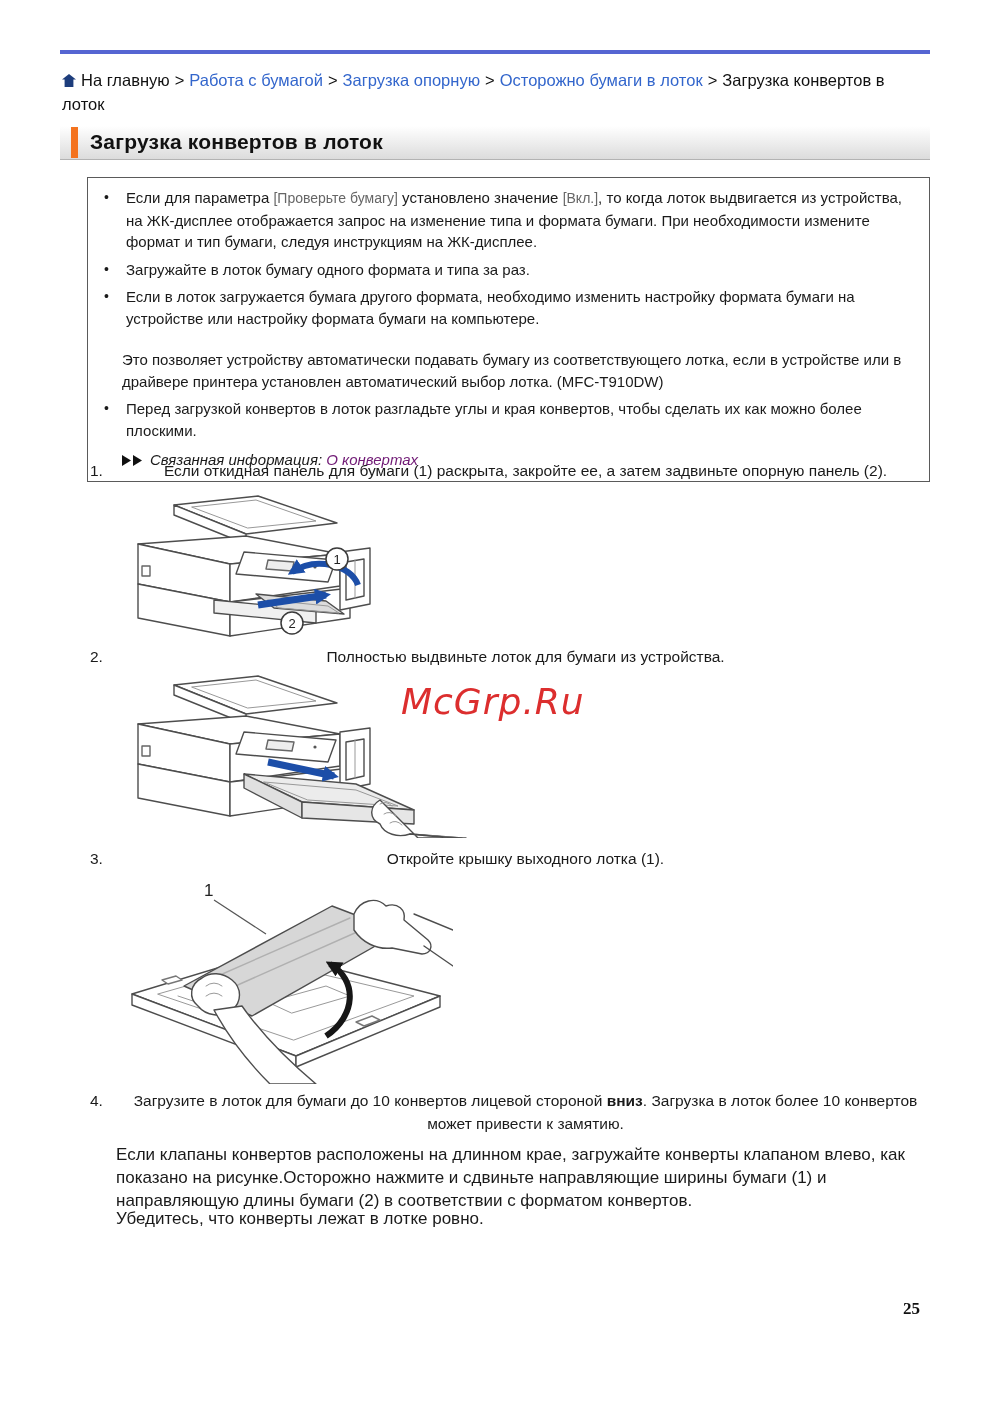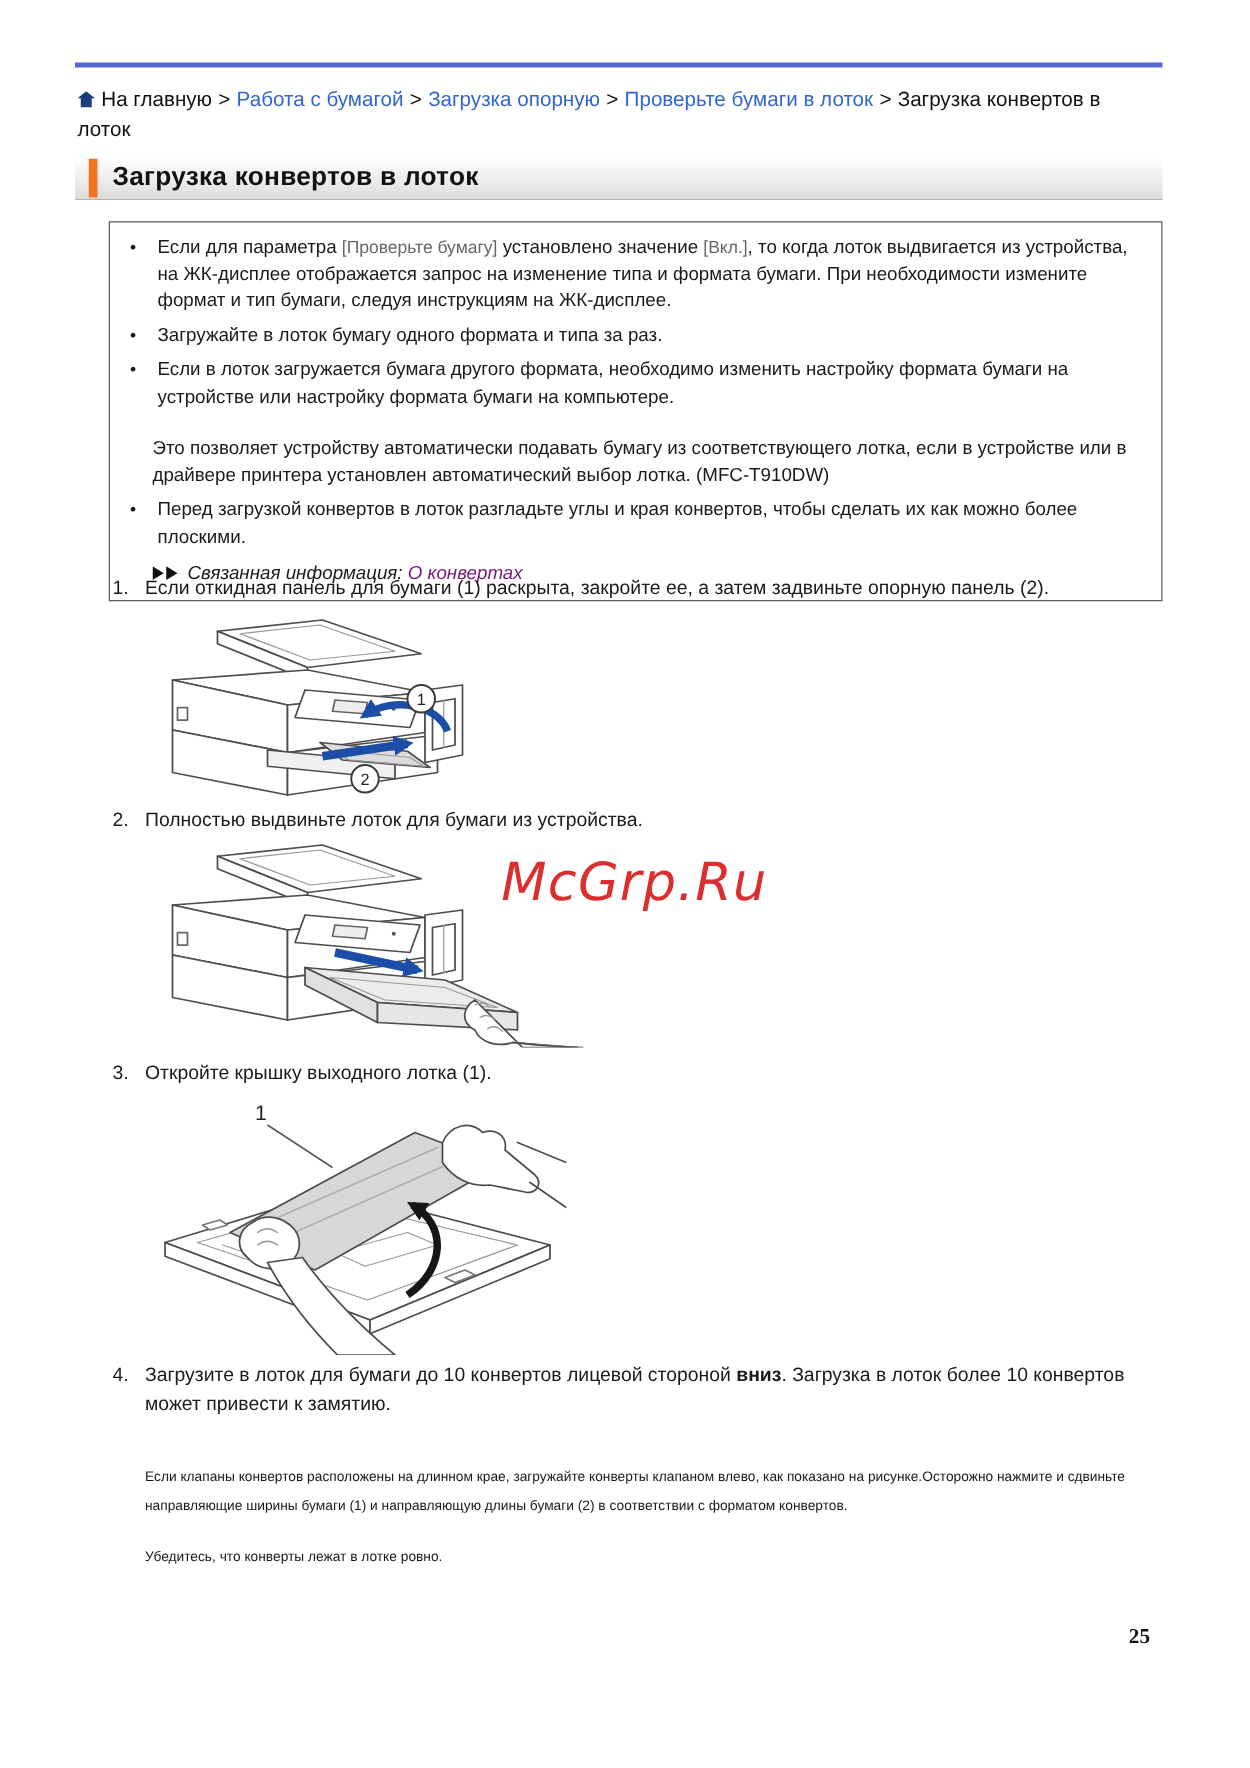--- a/index.html
+++ b/index.html
@@ -27,54 +27,54 @@
   .note-bullet{width:22px;flex:0 0 22px;text-align:left;padding-left:4px;font-size:14px;}
   .note-text{flex:1;}
   .note-para{margin-top:20px;margin-left:22px;}
   .mono{font-family:Liberation Sans, sans-serif;color:#666;font-size:14px;}
   .related-row{margin-top:8px;margin-left:22px;font-style:italic;}
   .rel-arrows-icon{display:inline-block;margin-right:6px;vertical-align:-1px;}
 
   
   .step{display:flex;width:845px;font-size:15.5px;line-height:23px;}
   .step-num{width:26px;flex:0 0 26px;}
-  .step-text{flex:1;}
-  .step-para{width:805px;margin-left:26px;font-size:11px;line-height:23px;margin-top:28px;}
+  .step-text{flex:1;text-align:center;}
+  .step-para{width:805px;margin-left:26px;font-size:17px;line-height:23px;}
   .s1{left:90px;top:459px;}
   .s2{left:90px;top:645px;}
   .s3{left:90px;top:847px;}
   .s4{left:90px;top:1089px;}
   .s4p2{left:90px;top:1143px;}
   .s4p3{left:90px;top:1207px;}
 
   
   .fig1{left:118px;top:492px;}
   .fig2{left:118px;top:672px;}
   .fig3{left:118px;top:874px;}
   .fig svg{display:block;}
-  .watermark{left:401px;top:681px;font-family:"DejaVu Sans",sans-serif;font-style:italic;font-size:42px;color:#dc2e2e;letter-spacing:1px;}
+  .watermark{left:401px;top:681px;font-family:"DejaVu Sans",sans-serif;font-style:italic;font-size:36px;color:#dc2e2e;letter-spacing:1px;}
 
   
   .page-num{left:903px;top:1299px;font-family:"Liberation Serif",serif;font-weight:bold;font-size:17px;color:#111;}
 
   .callout-circle{fill:#fff;stroke:#3a3a3a;stroke-width:1.5;}
   .callout-text{font-family:"Liberation Sans",sans-serif;font-size:13px;fill:#222;}
   .lineart{stroke:#4d4d4d;stroke-width:1.4;fill:#fff;stroke-linejoin:round;stroke-linecap:round;}
   .lineart-thin{stroke:#999;stroke-width:1;fill:none;}
   .bluearrow{stroke:#1c4ea8;fill:none;}
 </style>
 </head>
 <body>
 
 <div class="abs top-rule"></div>
 
 <nav class="abs breadcrumb">
   <span class="home-icon"><svg width="14" height="13" viewBox="0 0 14 13">
         <path d="M7 0 L14 5.6 L11.4 5.6 L11.4 13 L2.6 13 L2.6 5.6 L0 5.6 Z" fill="#1d3d7c"></path>
-      </svg></span><span>На главную</span><span class="crumb-sep">&gt;</span><a href="#">Работа с бумагой</a><span class="crumb-sep">&gt;</span><a href="#">Загрузка опорную</a><span class="crumb-sep">&gt;</span><a href="#">Проверьте бумаги в лоток</a><span class="crumb-sep">&gt;</span><span>Загрузка конвертов в лоток</span>
+      </svg></span><span>На главную</span><span class="crumb-sep">&gt;</span><a href="#">Работа с бумагой</a><span class="crumb-sep">&gt;</span><a href="#">Загрузка опорную</a><span class="crumb-sep">&gt;</span><a href="#">Осторожно бумаги в лоток</a><span class="crumb-sep">&gt;</span><span>Загрузка конвертов в лоток</span>
 </nav>
 
 <header class="abs title-band">
   <span class="title-accent"></span>
   <h1>Загрузка конвертов в лоток</h1>
 </header>
 
 <section class="abs note-box">
   <div class="note-row">
     <span class="note-bullet">•</span>

